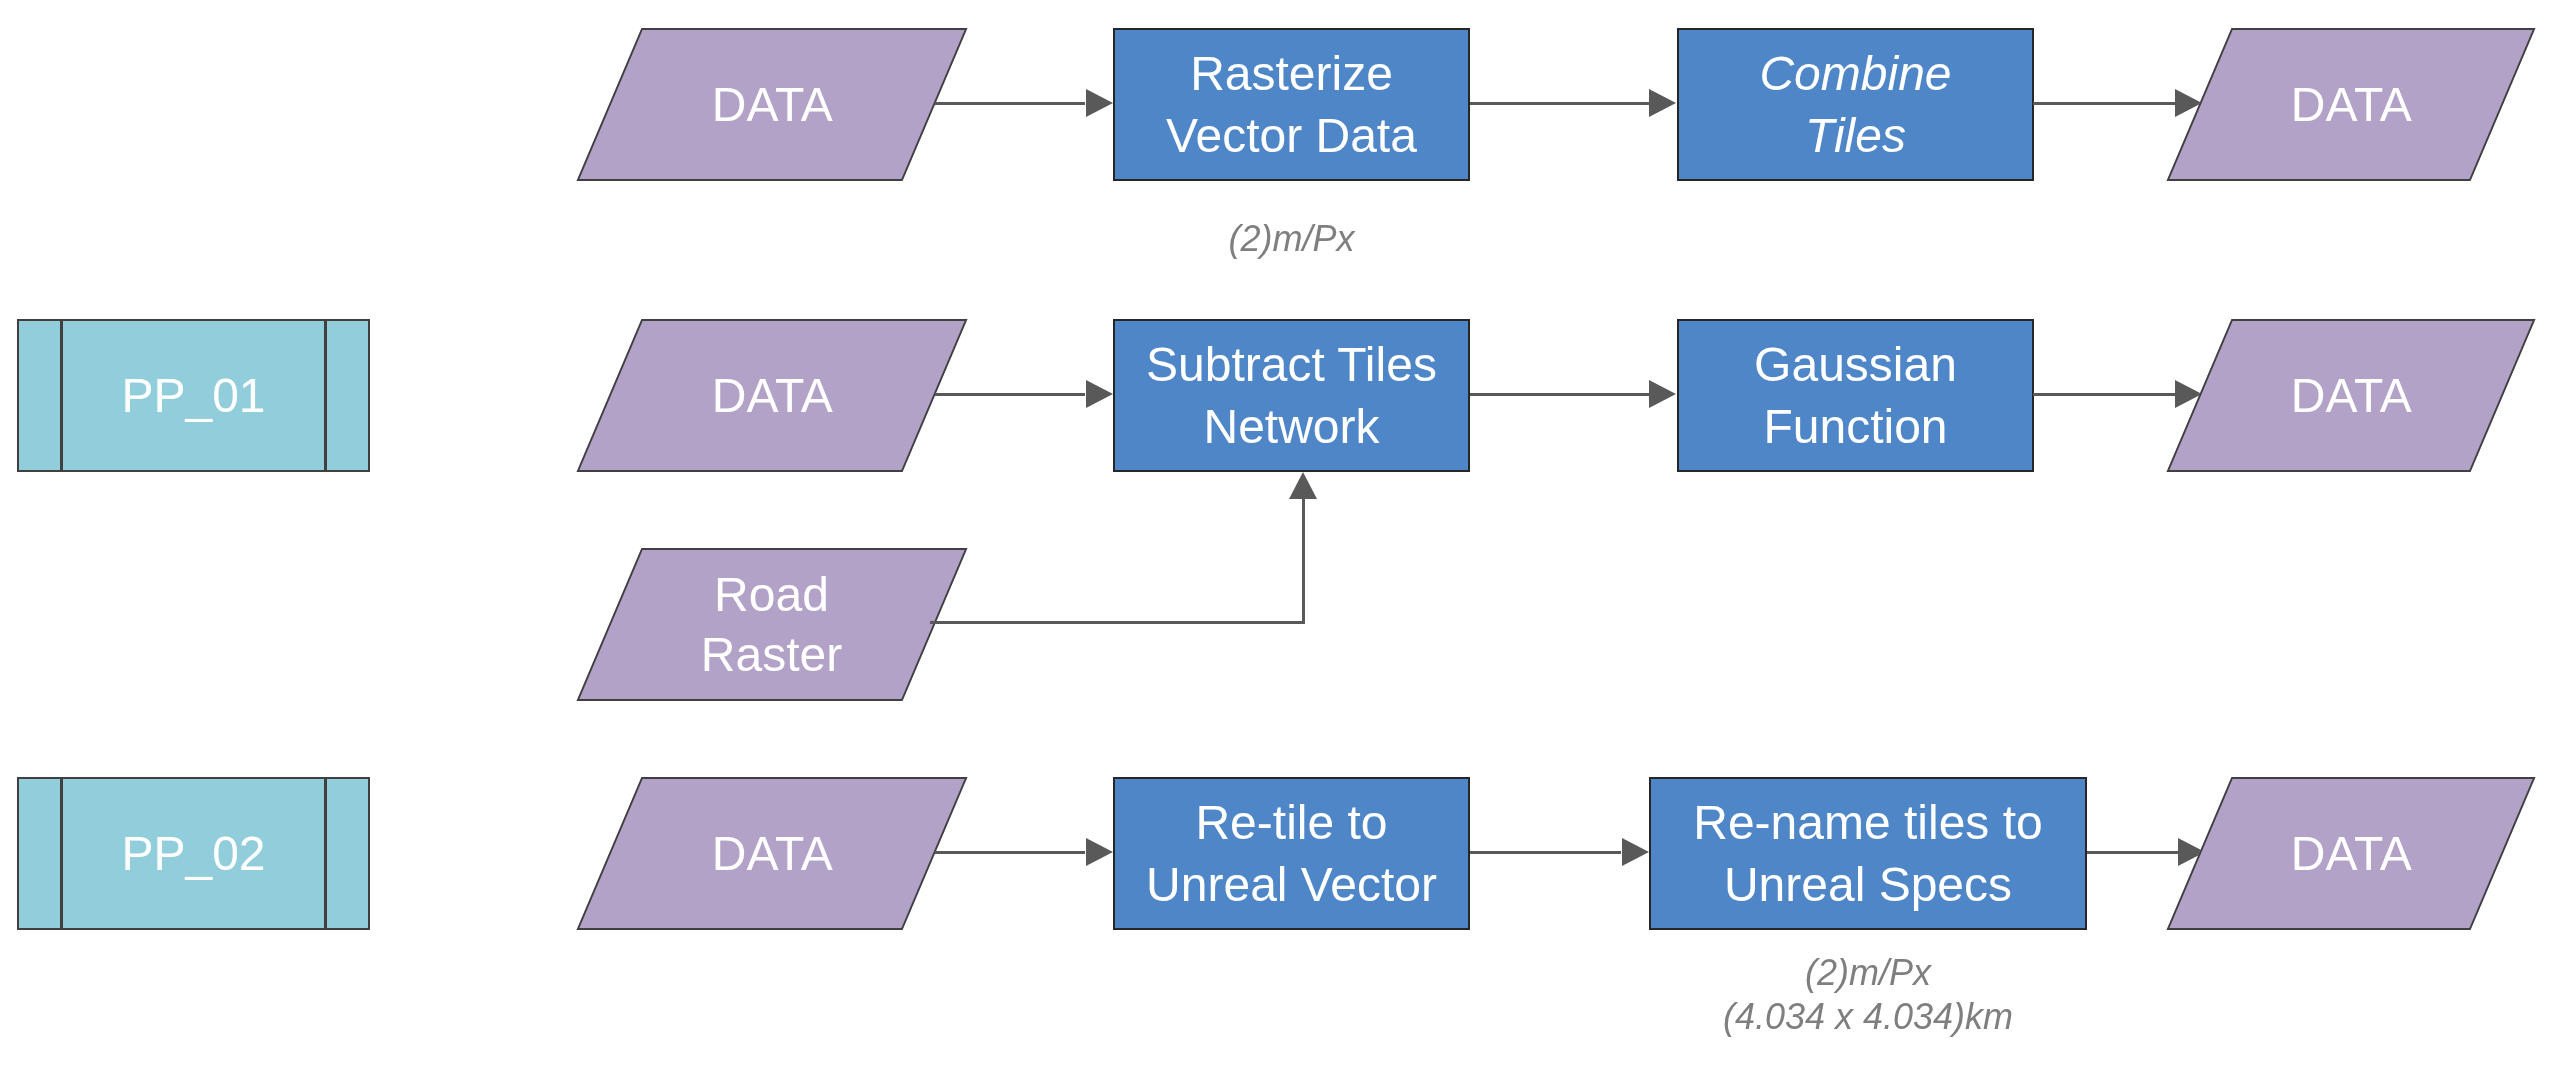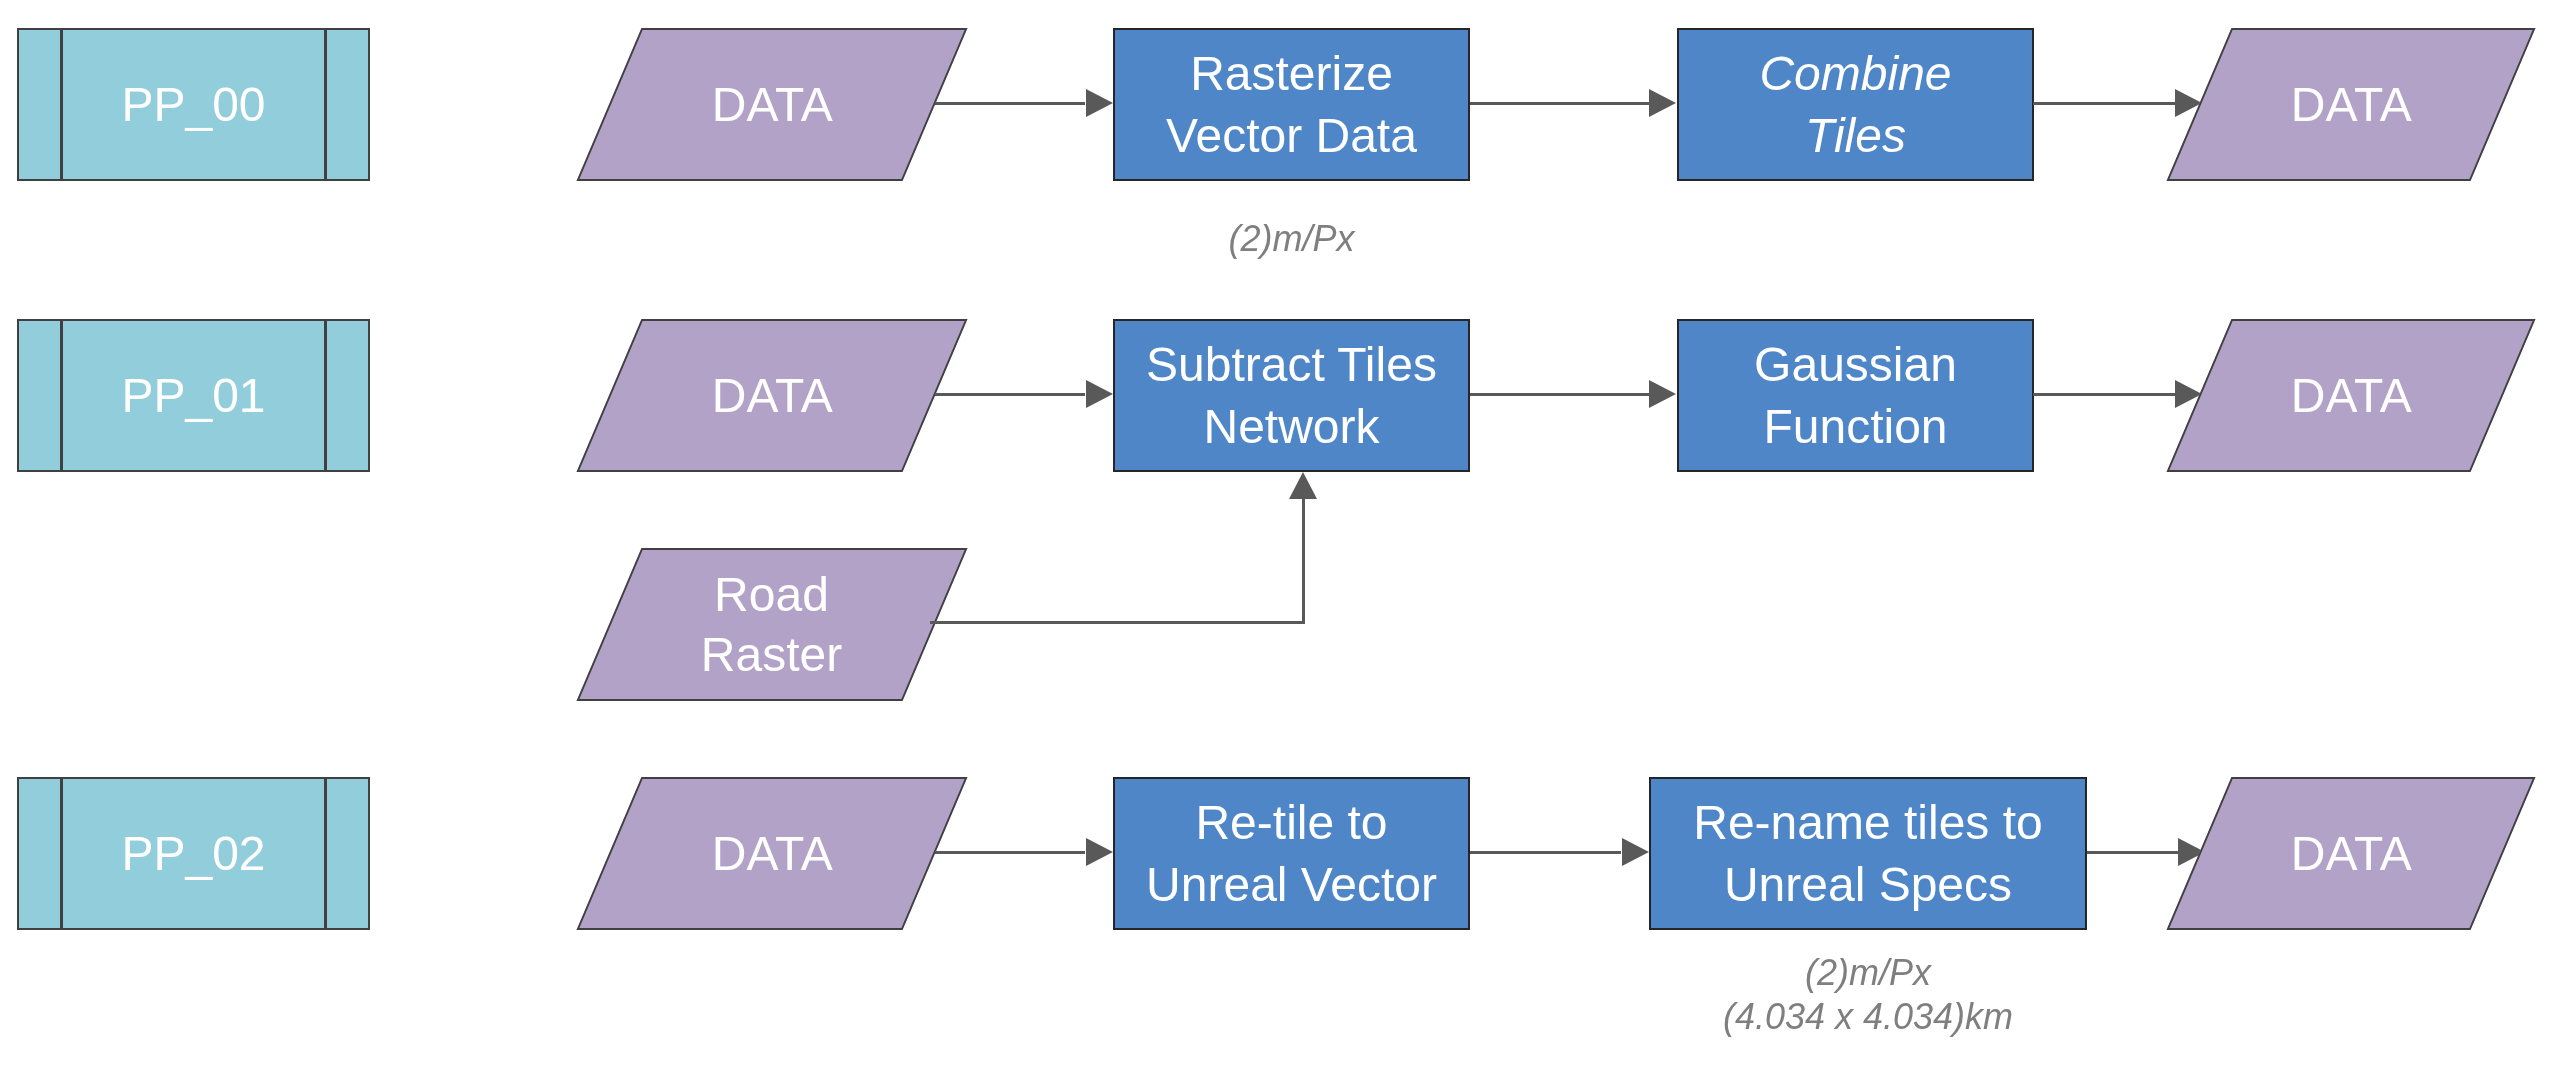--- a/index.html
+++ b/index.html
@@ -83,25 +83,20 @@
     line-height: 1.22;
     text-align: center;
     white-space: pre-line;
   }
 </style>
 </head>
 <body>
 
 <div class="canvas">
 
-  <div class="pp" style="left:17px; top:28px;">
-    <div class="pp-line pp-line-left"></div>
-    <div class="pp-line pp-line-right"></div>
-    <span>PP_00</span>
-  </div>
 
   <div class="para para-in" style="left:609px; top:28px;">
     <span class="unskew">DATA</span>
   </div>
 
   <div class="hline" style="left:935px; top:102px; width:150px;"></div>
   <div class="head-right" style="left:1086px; top:89px;"></div>
 
   <div class="proc" style="left:1113px; top:28px; width:357px;">
     <span>Rasterize

